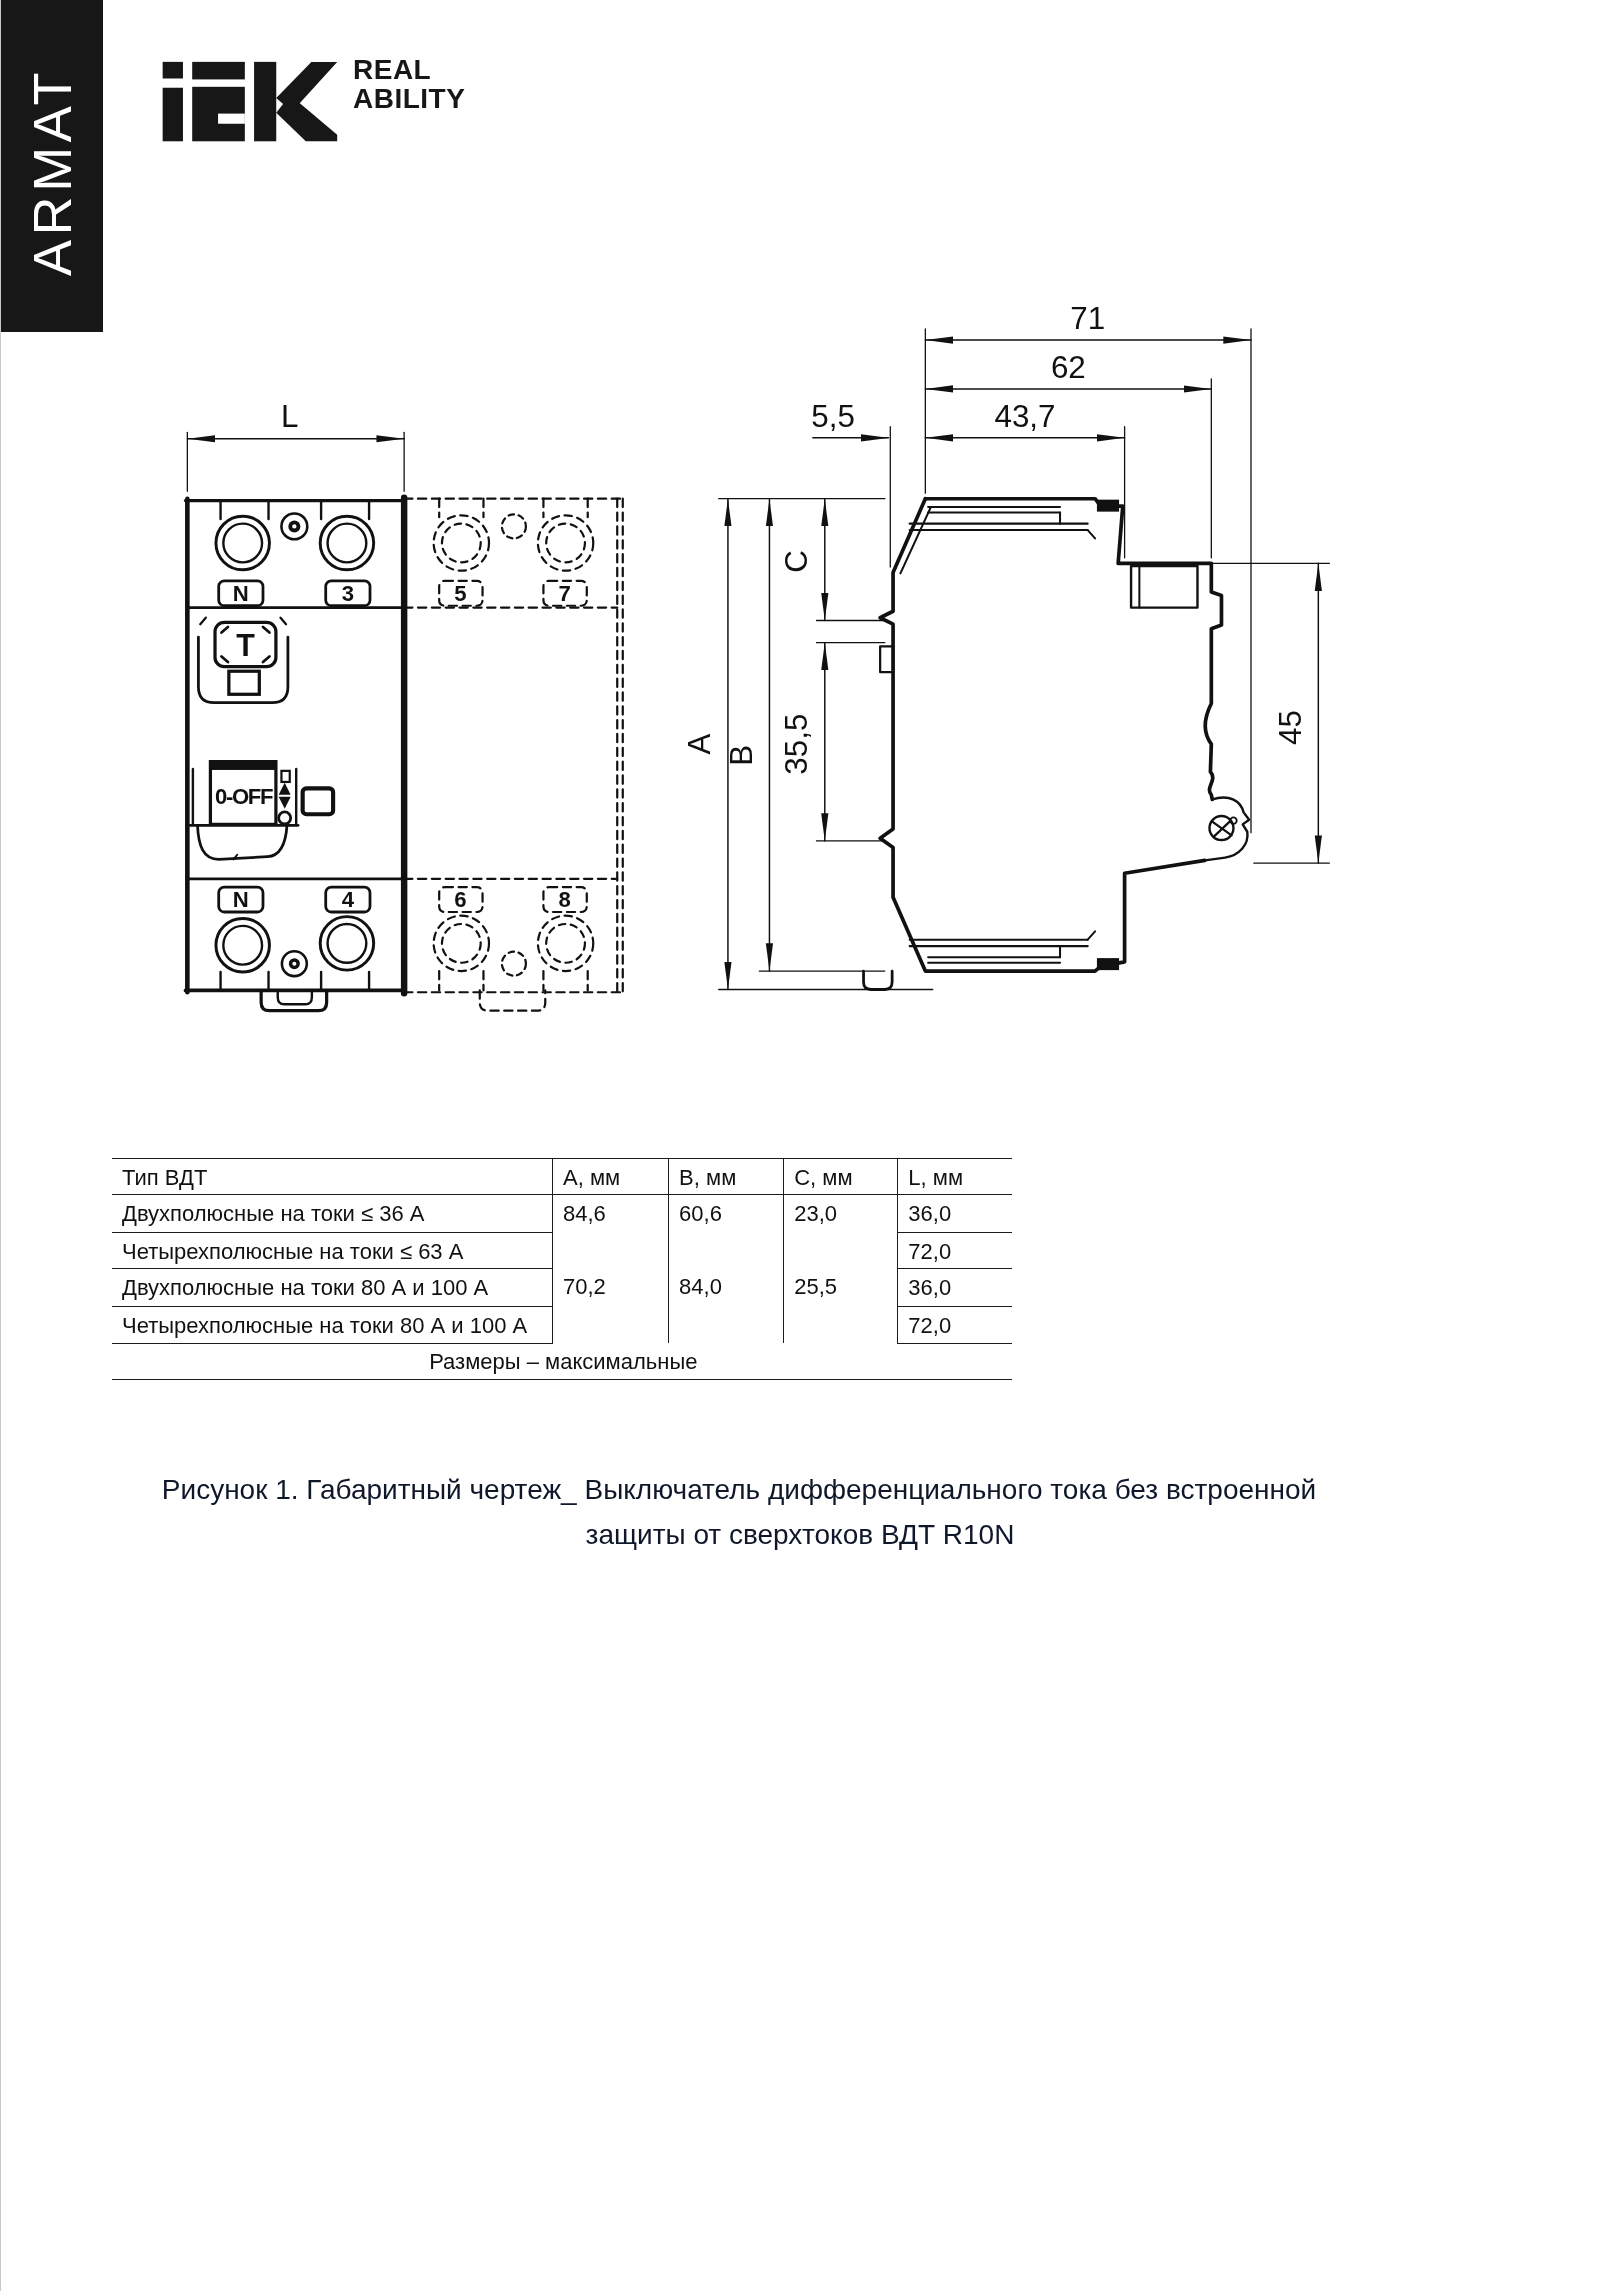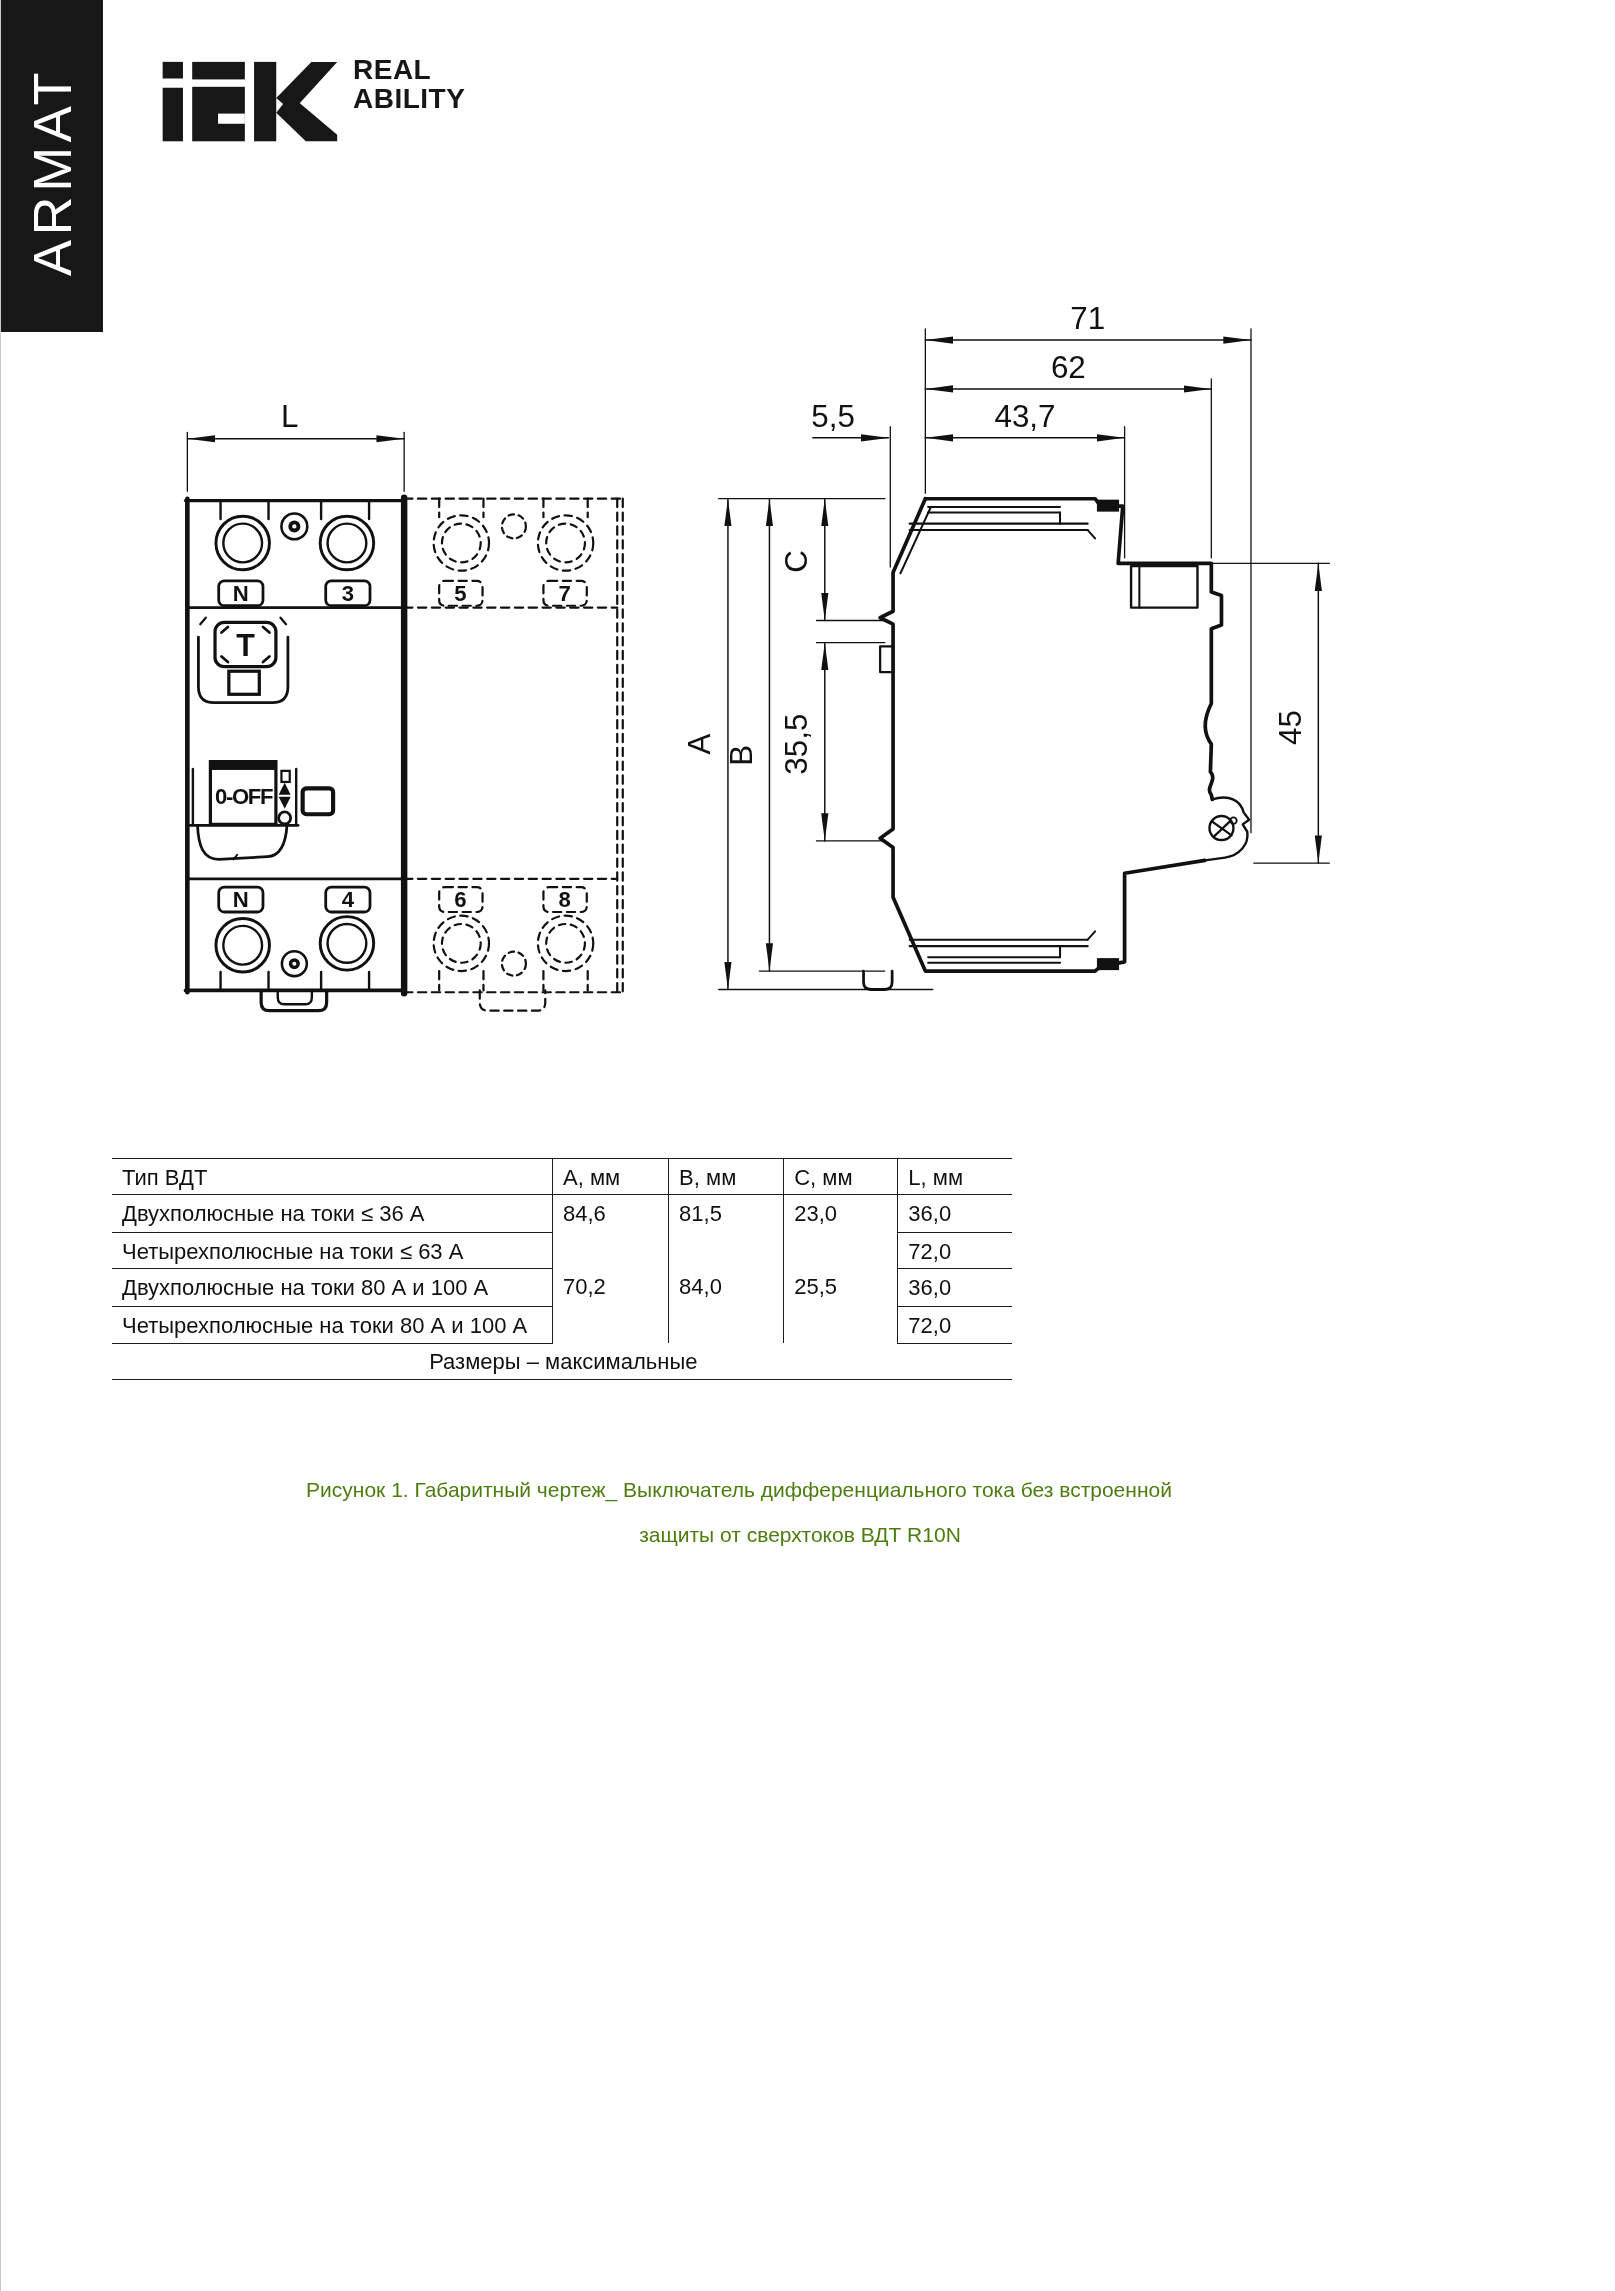--- a/index.html
+++ b/index.html
@@ -35,21 +35,21 @@
   .bt{border-top:1.8px solid #1c1c1c;}
   .bb{border-bottom:1.8px solid #1c1c1c;}
   .bl{border-left:1.8px solid #1c1c1c;}
   .h42{height:28px;box-sizing:border-box;}
   .h41{height:38px;box-sizing:border-box;}
   .h39{height:36px;box-sizing:border-box;}
   .h37{height:34px;box-sizing:border-box;text-align:center;}
   
   .figure-caption{
     position:absolute;left:106px;top:1467px;width:1264px;text-align:center;
-    font-size:21px;line-height:45px;color:#4d7c0f;
+    font-size:28px;line-height:45px;color:#0f172a;
   }
   .figure-caption .shift{display:inline-block;transform:translateX(61px);}
 </style>
 </head>
 <body>
 
 <div class="armat-bar">
   <span class="armat-text">ARMAT</span>
 </div>
 
@@ -312,21 +312,21 @@
     <tr class="h42">
       <td class="bt bb">Тип ВДТ</td>
       <td class="bt bb bl">A, мм</td>
       <td class="bt bb bl">B, мм</td>
       <td class="bt bb bl">C, мм</td>
       <td class="bt bb bl">L, мм</td>
     </tr>
     <tr class="h41">
       <td class="bb">Двухполюсные на токи ≤ 36 А</td>
       <td class="bl" rowspan="2">84,6</td>
-      <td class="bl" rowspan="2">81,5</td>
+      <td class="bl" rowspan="2">60,6</td>
       <td class="bl" rowspan="2">23,0</td>
       <td class="bl bb">36,0</td>
     </tr>
     <tr class="h42">
       <td class="bb">Четырехполюсные на токи ≤ 63 А</td>
       <td class="bl bb">72,0</td>
     </tr>
     <tr class="h41">
       <td class="bb">Двухполюсные на токи 80 А и 100 А</td>
       <td class="bl" rowspan="2">70,2</td>

